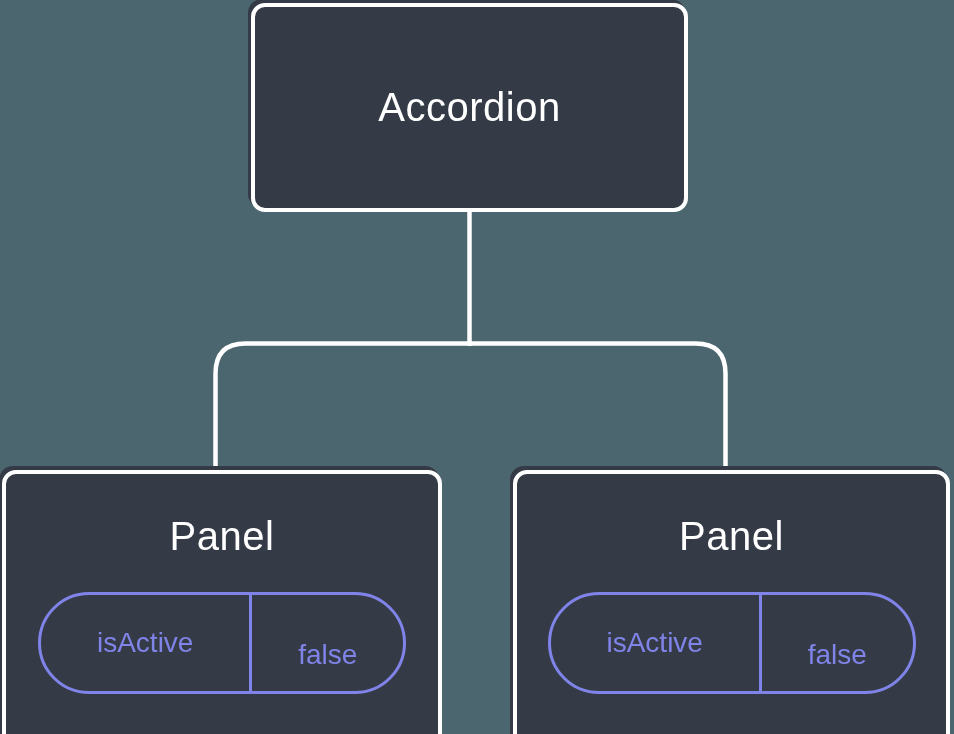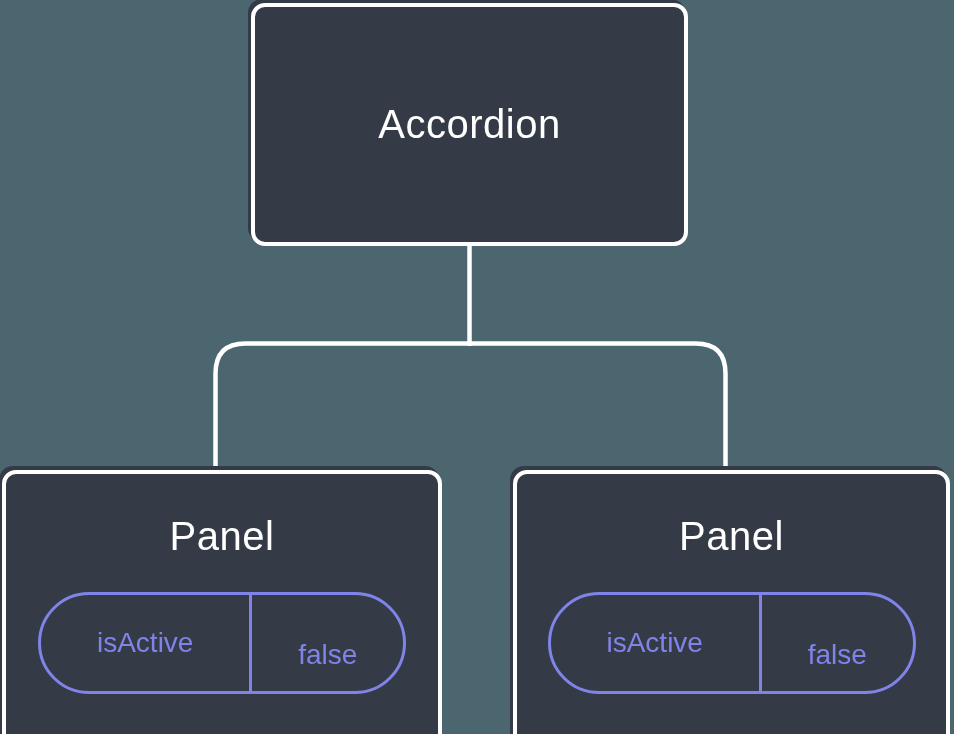--- a/index.html
+++ b/index.html
@@ -34,21 +34,21 @@
   }
   .node {
     position: absolute;
     background: var(--node-fill);
     border: 4px solid var(--node-border);
     border-radius: 14px;
     box-shadow: -3px -4px 0 0 var(--node-fill);
   }
   .node-root {
     left: 251px; top: 3px;
-    width: 437px; height: 243px;
+    width: 437px; height: 209px;
     display: flex;
     align-items: center;
     justify-content: center;
   }
   .node-label {
     color: var(--node-text);
     font-size: 40px;
     font-weight: 500;
     letter-spacing: 0.5px;
   }

